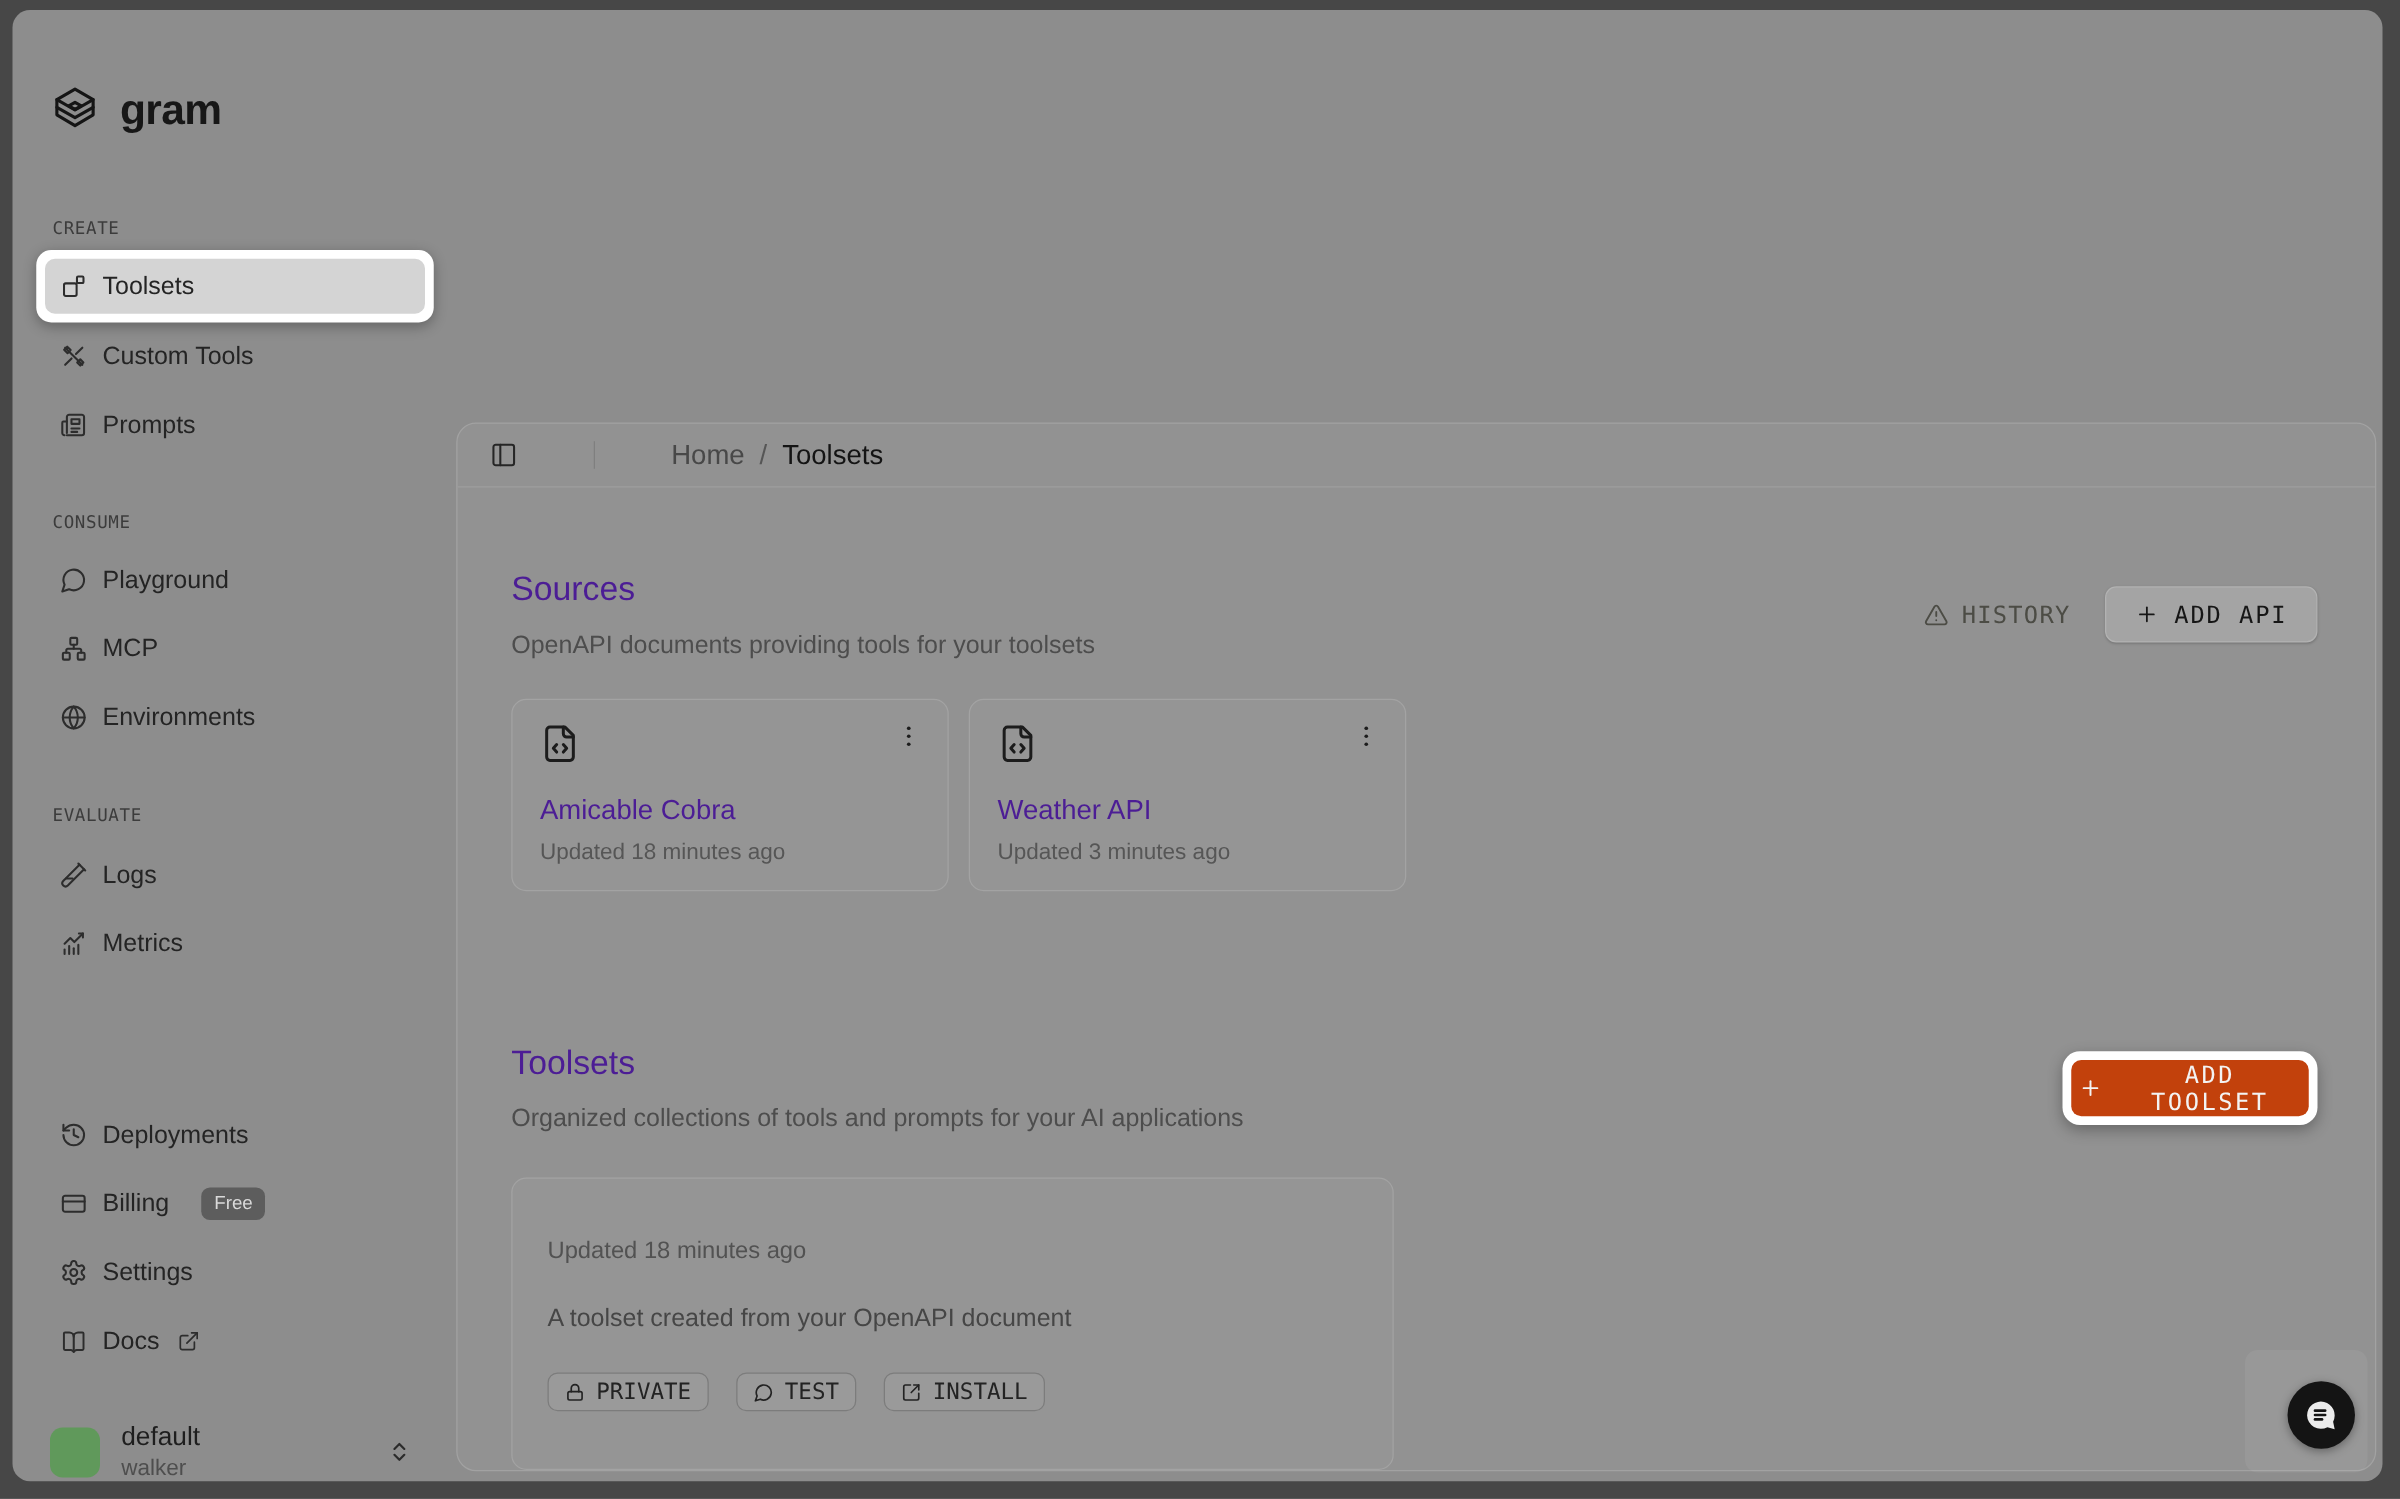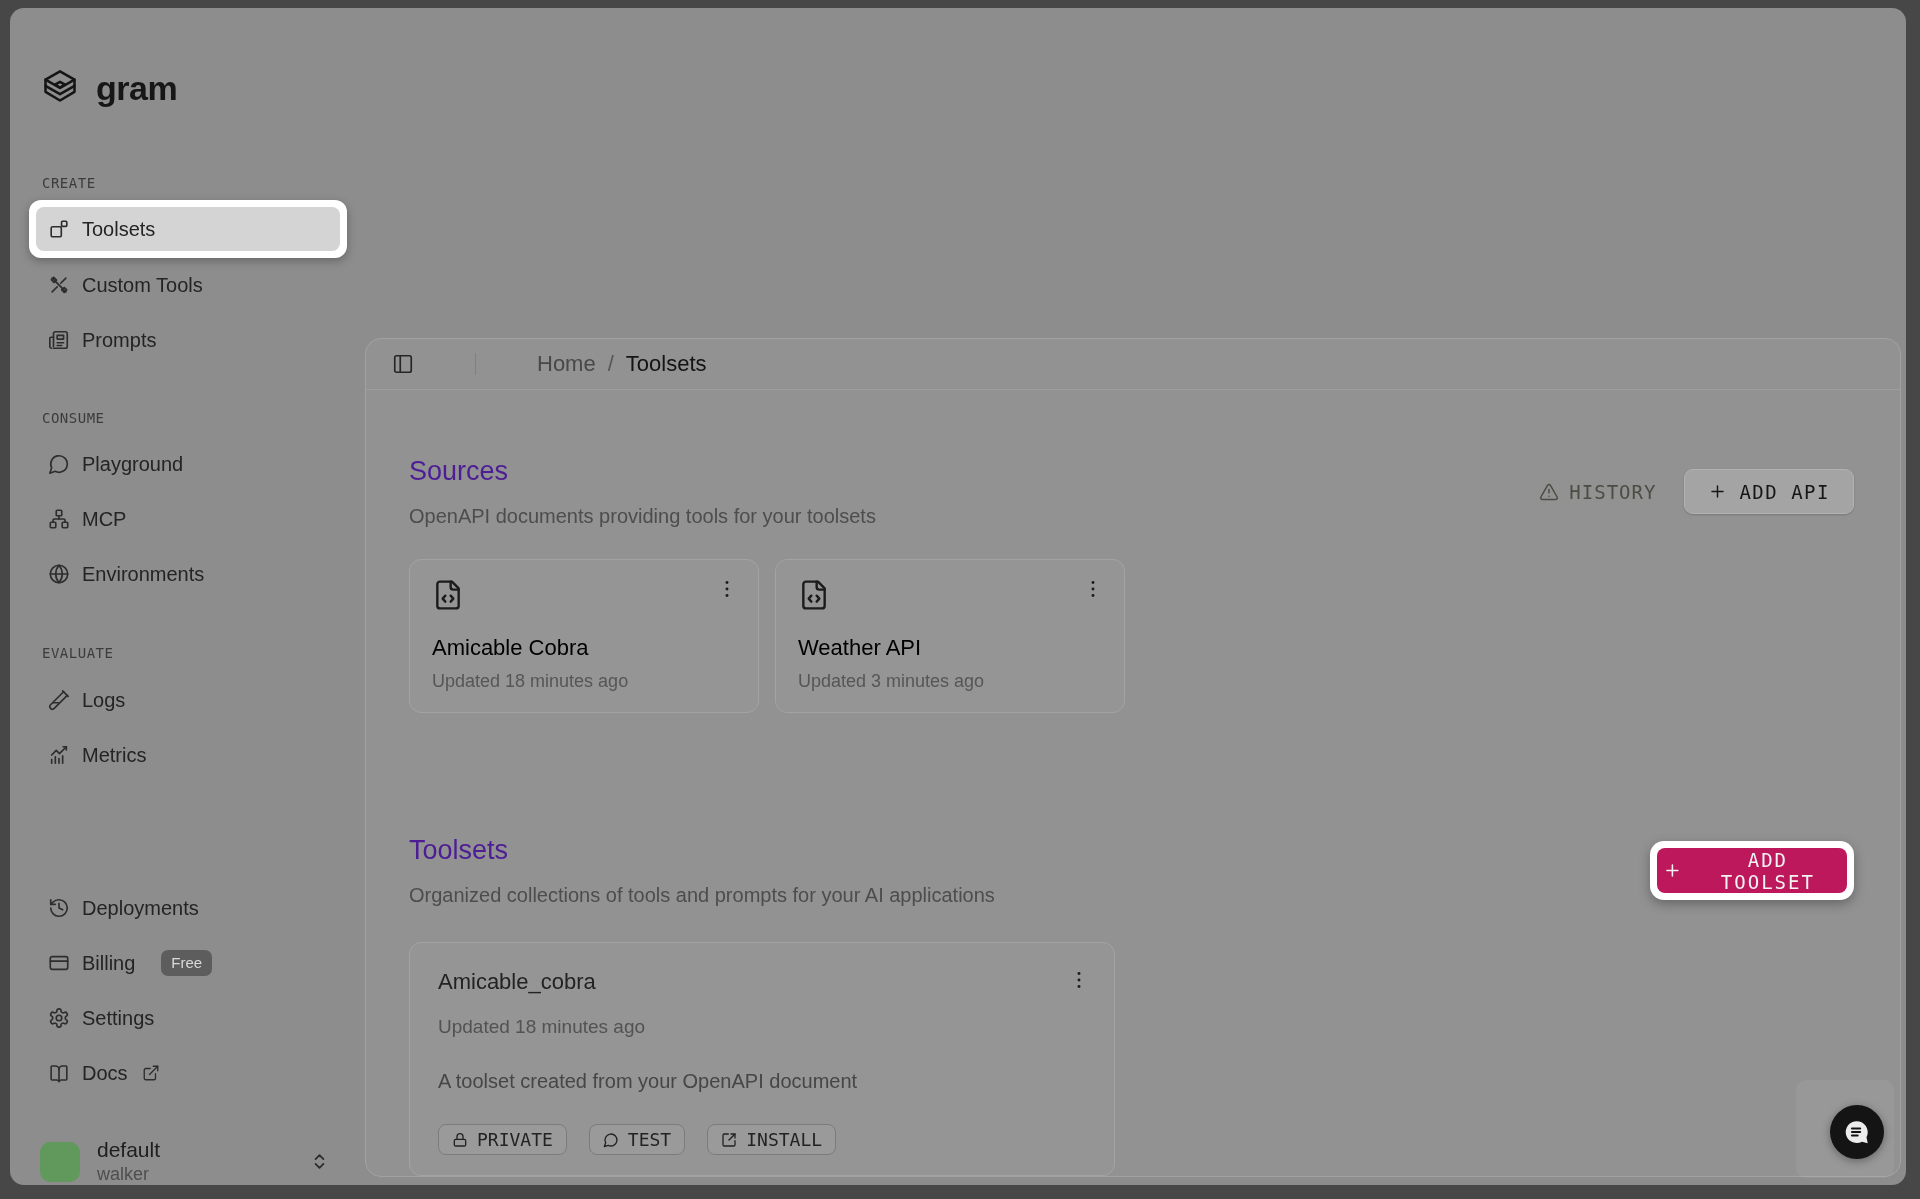--- a/index.html
+++ b/index.html
@@ -112,31 +112,31 @@
   .cards-row { display:flex; gap:16px; margin-top:31px; }
   .card {
     background:#959595; border:1px solid #a3a3a3; border-radius:12px;
     cursor:pointer;
   }
   .source-card { width:350px; height:154px; padding:18px 20px 0 22px; }
   .card-top { display:flex; justify-content:space-between; align-items:flex-start; }
   .file-icn { width:32px; height:34px; color:#1c1c1c; }
   .kebab { background:none; border:none; padding:0; width:22px; height:22px; color:#1c1c1c; cursor:pointer; }
   .kebab svg { width:22px; height:22px; }
-  .card-title { margin:23px 0 0; font-size:22px; font-weight:400; color:#000000; }
+  .card-title { margin:23px 0 0; font-size:22px; font-weight:400; color:#4c1d95; }
   .card-meta { margin:10px 0 0; font-size:18px; color:#565656; }
 
   .toolsets-sec { margin-top:121px; }
   .spot-ring-btn {
     background:#ffffff; border-radius:14px; padding:7px;
     box-shadow:0 4px 12px rgba(0,0,0,0.3);
   }
   .btn-dark {
     display:flex; align-items:center; justify-content:center; gap:13px;
-    width:190px; height:45px; background:#be185d; border:none; border-radius:8px;
+    width:190px; height:45px; background:#c2410c; border:none; border-radius:8px;
     font-family:"DejaVu Sans Mono","Liberation Mono",monospace;
     font-size:19px; letter-spacing:2px; color:#f3f3f3; cursor:pointer;
   }
   .btn-dark svg { width:19px; height:19px; }
 
   .toolset-card { margin-top:35px; width:706px; height:234px; padding:26px 24px 0 28px; }
   .tc-head { display:flex; justify-content:space-between; align-items:flex-start; }
   .tc-title { margin:0; font-size:22px; font-weight:400; color:#232323; }
   .tc-meta { margin:21px 0 0; font-size:19px; color:#525252; }
   .tc-desc { margin:32px 0 0; font-size:20px; color:#464646; }
@@ -420,30 +420,20 @@
                 <svg class="stroke" viewBox="0 0 24 24" style="stroke-width:2">
                   <path d="M5 12h14"></path>
                     <path d="M12 5v14"></path>
                 </svg>
                 <span>ADD TOOLSET</span>
               </button>
             </div>
           </div>
 
           <article class="card toolset-card">
-            <div class="tc-head">
-              <h3 class="tc-title">Amicable_cobra</h3>
-              <button class="kebab">
-                <svg viewBox="0 0 24 24" fill="currentColor">
-                  <circle cx="12" cy="5" r="1.6"></circle>
-                    <circle cx="12" cy="12" r="1.6"></circle>
-                    <circle cx="12" cy="19" r="1.6"></circle>
-                </svg>
-              </button>
-            </div>
             <p class="tc-meta">Updated 18 minutes ago</p>
             <p class="tc-desc">A toolset created from your OpenAPI document</p>
             <div class="badges">
               <span class="badge">
                 <svg class="stroke" viewBox="0 0 24 24" style="stroke-width:2">
                   <rect x="3.5" y="11" width="17" height="10" rx="2"></rect>
                     <path d="M7.5 11V7a4.5 4.5 0 0 1 9 0v4"></path>
                 </svg>
                 <span>PRIVATE</span>
               </span>

